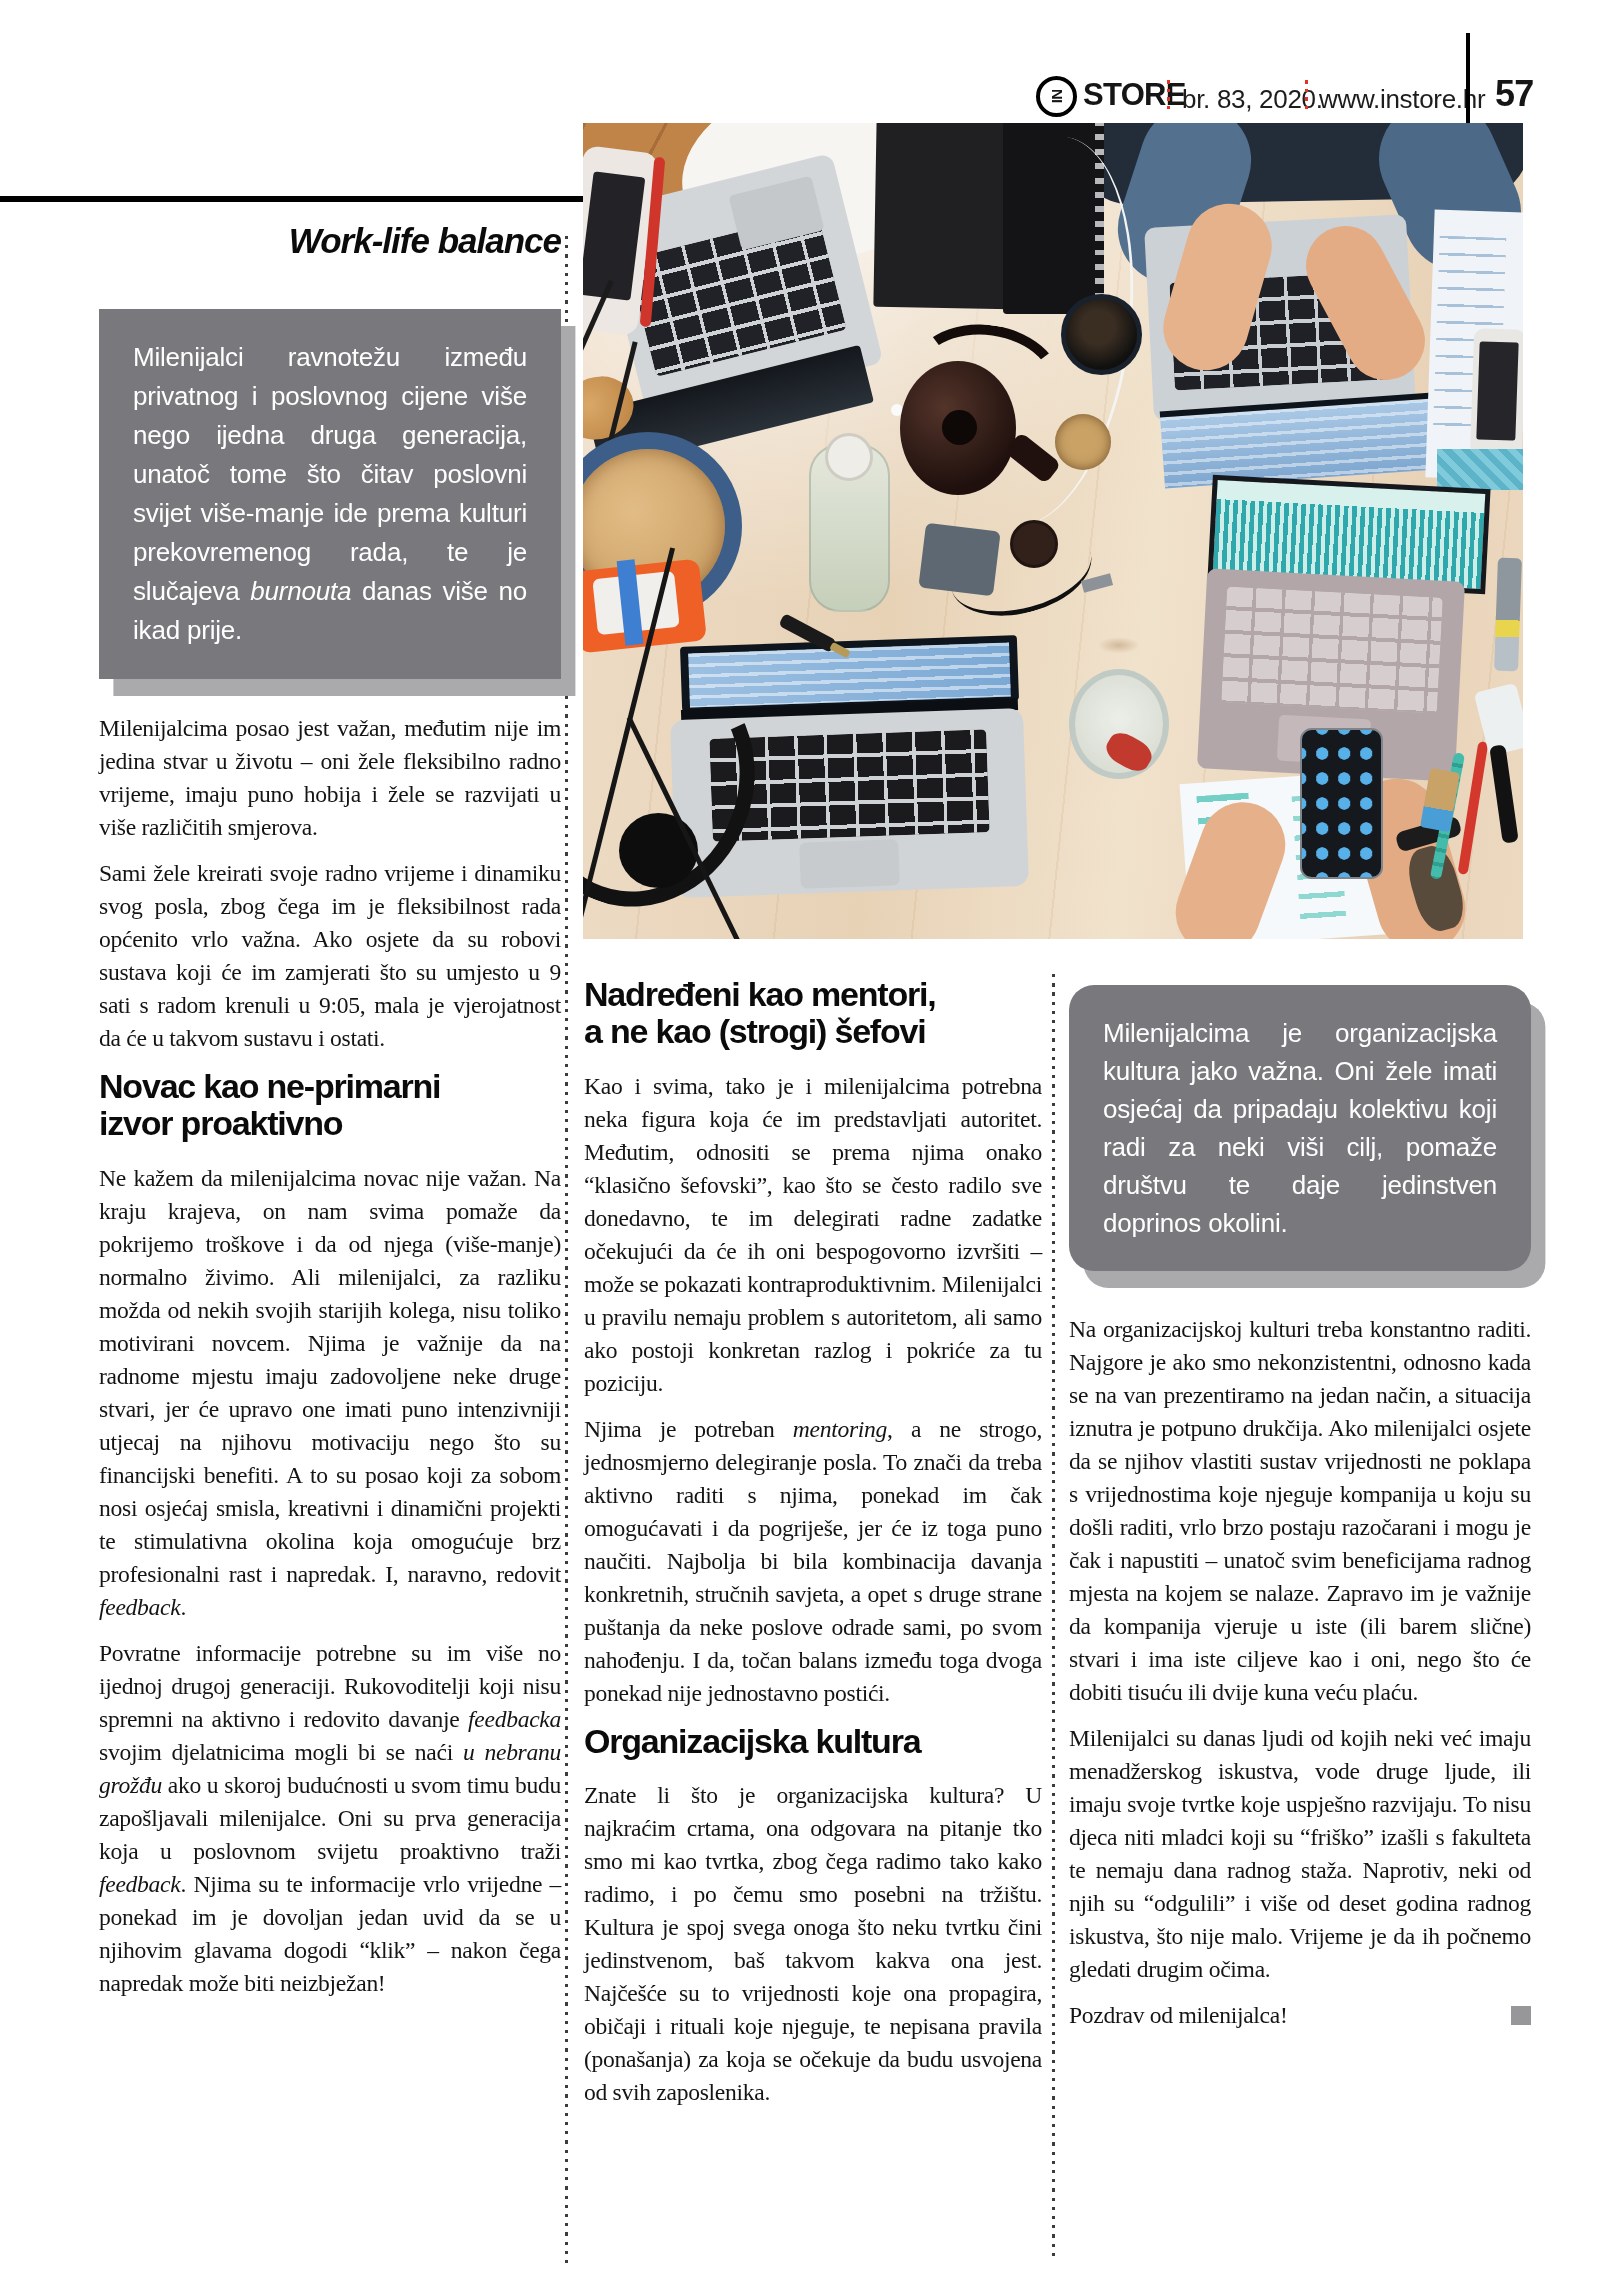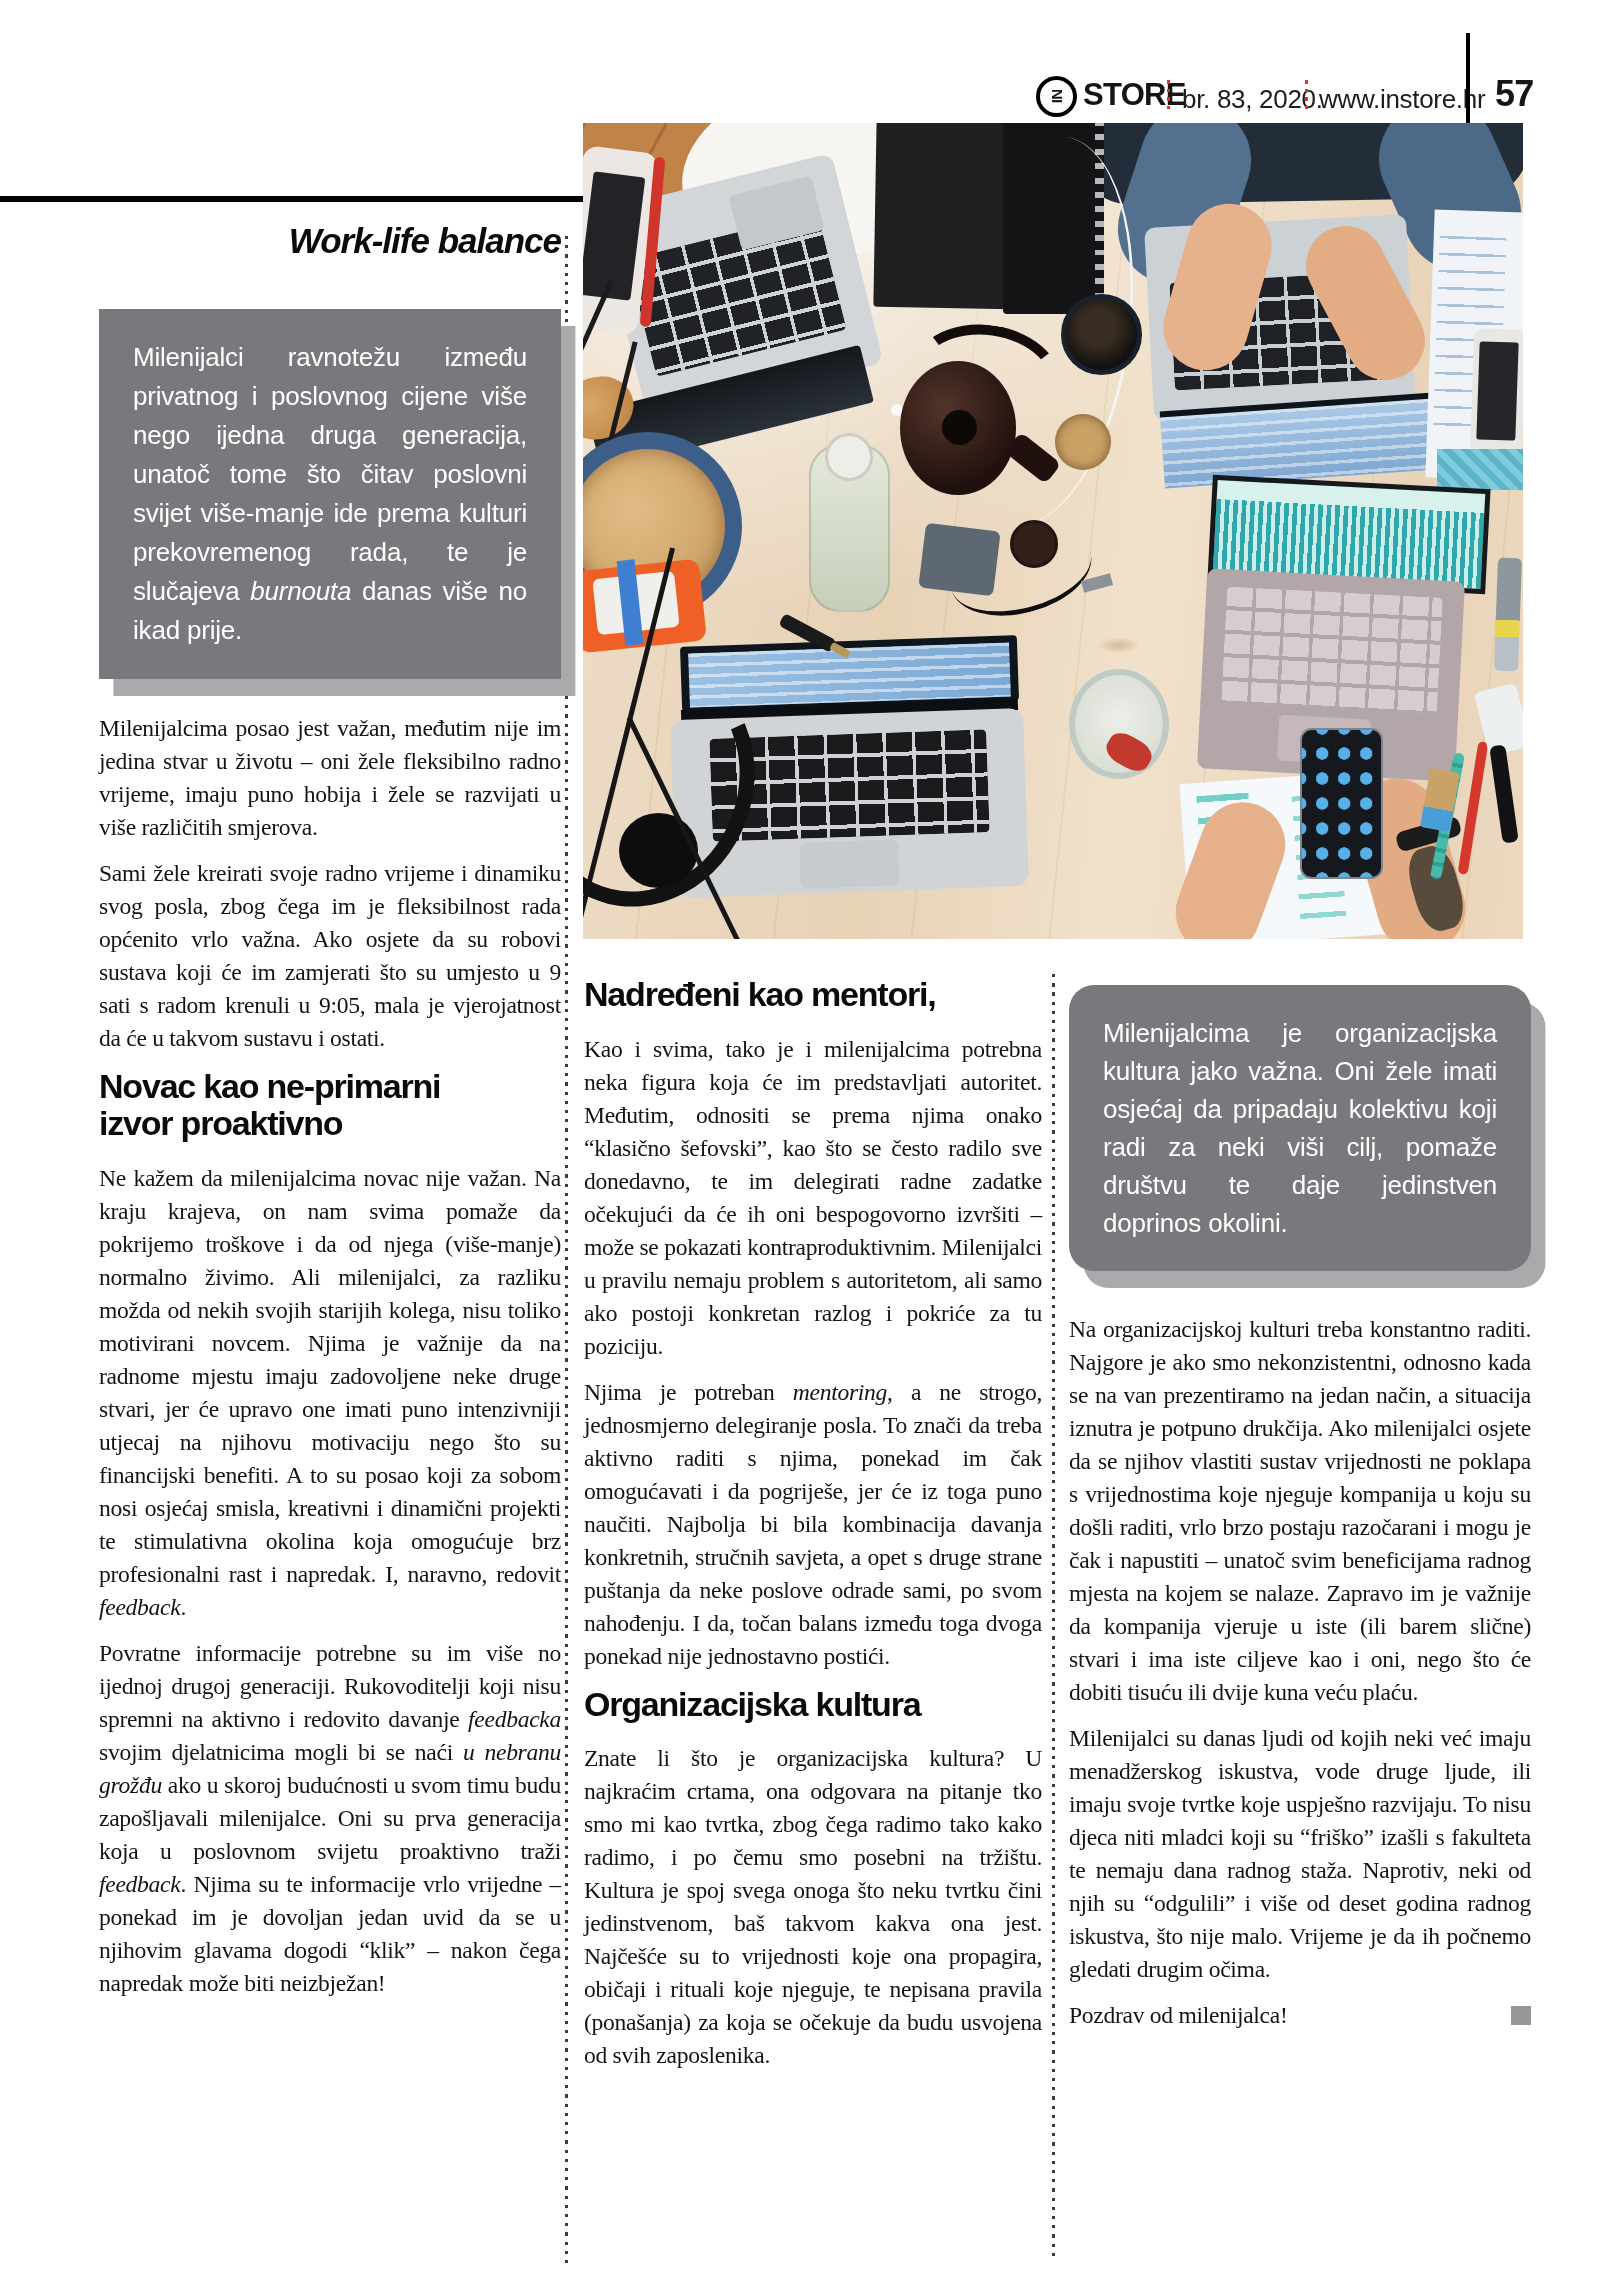--- a/index.html
+++ b/index.html
@@ -200,20 +200,21 @@
         <span style="display:block">izvor proaktivno</span>
       </h2>
       <p><span>Ne kažem da milenijalcima novac nije važan. Na kraju krajeva, on nam svima pomaže da pokrijemo troškove i da od njega (više-manje) normalno živimo. Ali milenijalci, za razliku možda od nekih svojih starijih kolega, nisu toliko motivirani novcem. Njima je važnije da na radnome mjestu imaju zadovoljene neke druge stvari, jer će upravo one imati puno intenzivniji utjecaj na njihovu motivaciju nego što su financijski benefiti. A to su posao koji za sobom nosi osjećaj smisla, kreativni i dinamični projekti te stimulativna okolina koja omogućuje brz profesionalni rast i napredak. I, naravno, redovit </span><i>feedback</i><span>.</span></p>
       <p><span>Povratne informacije potrebne su im više no ijednoj drugoj generaciji. Rukovoditelji koji nisu spremni na aktivno i redovito davanje </span><i>feedbacka</i><span> svojim djelatnicima mogli bi se naći </span><i>u nebranu grožđu</i><span> ako u skoroj budućnosti u svom timu budu zapošljavali milenijalce. Oni su prva generacija koja u poslovnom svijetu proaktivno traži </span><i>feedback</i><span>. Njima su te informacije vrlo vrijedne – ponekad im je dovoljan jedan uvid da se u njihovim glavama dogodi “klik” – nakon čega napredak može biti neizbježan!</span></p>
     </div>
   </div>
 
   <div class="col col-mid">
     <h2 class="subhead" style="margin-top:0;">
       <span style="display:block">Nadređeni kao mentori,</span>
+      <span style="display:block">a ne kao (strogi) šefovi</span>
     </h2>
     <div class="serif">
       <p>Kao i svima, tako je i milenijalcima potrebna neka figura koja će im predstavljati autoritet. Međutim, odnositi se prema njima onako “klasično šefovski”, kao što se često radilo sve donedavno, te im delegirati radne zadatke očekujući da će ih oni bespogovorno izvršiti – može se pokazati kontraproduktivnim. Milenijalci u pravilu nemaju problem s autoritetom, ali samo ako postoji konkretan razlog i pokriće za tu poziciju.</p>
       <p><span>Njima je potreban </span><i>mentoring</i><span>, a ne strogo, jednosmjerno delegiranje posla. To znači da treba aktivno raditi s njima, ponekad im čak omogućavati i da pogriješe, jer će iz toga puno naučiti. Najbolja bi bila kombinacija davanja konkretnih, stručnih savjeta, a opet s druge strane puštanja da neke poslove odrade sami, po svom nahođenju. I da, točan balans između toga dvoga ponekad nije jednostavno postići.</span></p>
       <h2 class="subhead">Organizacijska kultura</h2>
       <p>Znate li što je organizacijska kultura? U najkraćim crtama, ona odgovara na pitanje tko smo mi kao tvrtka, zbog čega radimo tako kako radimo, i po čemu smo posebni na tržištu. Kultura je spoj svega onoga što neku tvrtku čini jedinstvenom, baš takvom kakva ona jest. Najčešće su to vrijednosti koje ona propagira, običaji i rituali koje njeguje, te nepisana pravila (ponašanja) za koja se očekuje da budu usvojena od svih zaposlenika.</p>
     </div>
   </div>
 
   <div class="col col-right">

